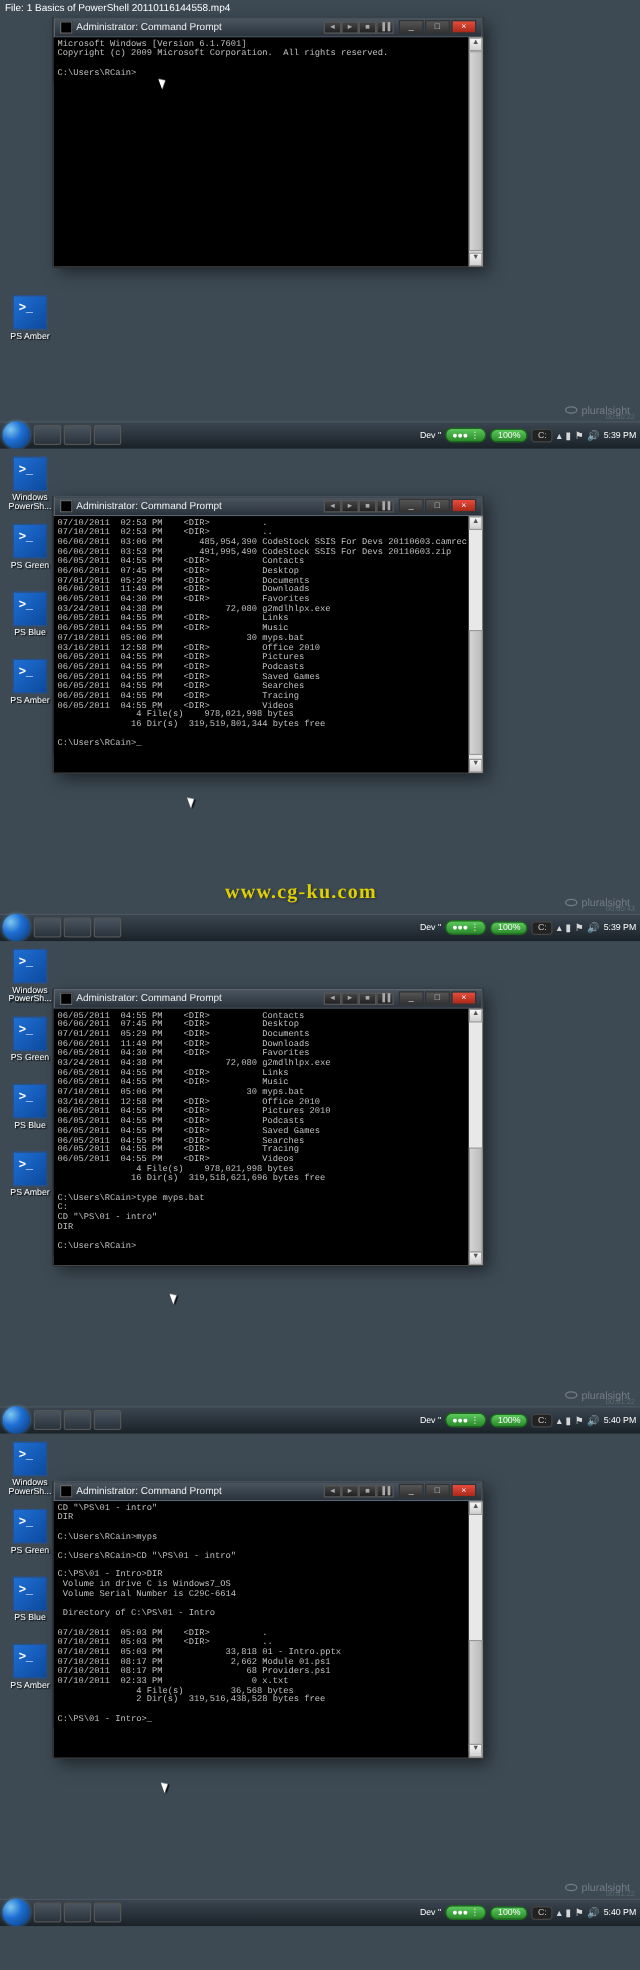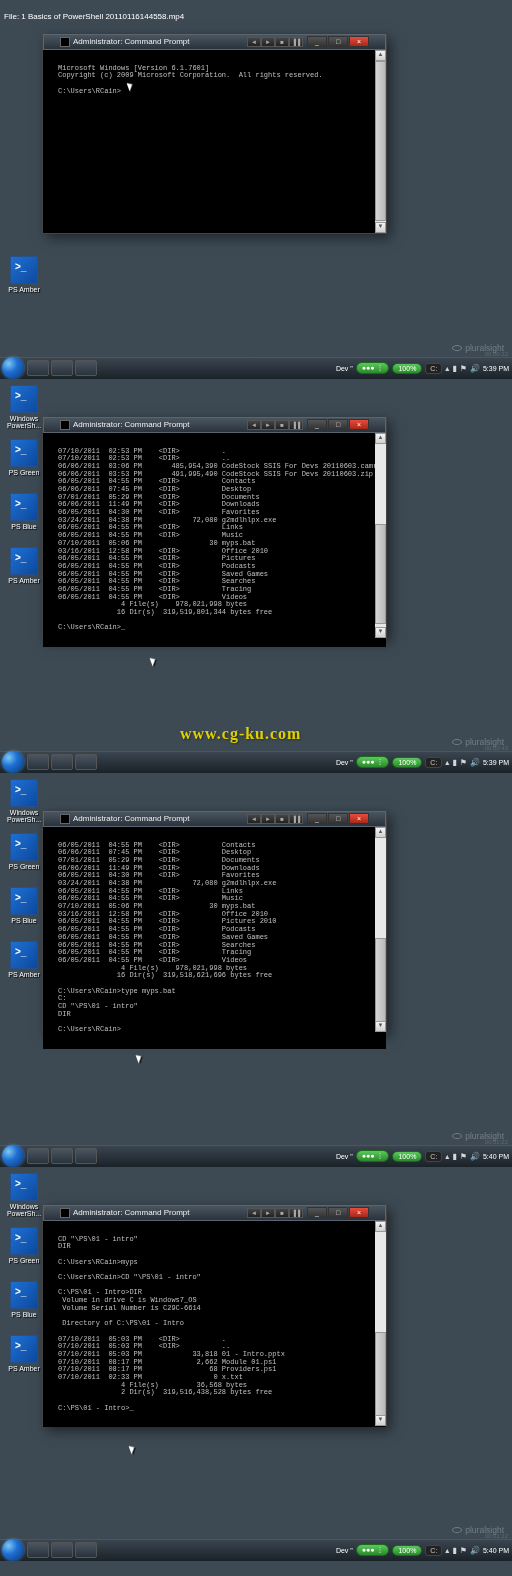--- a/index.html
+++ b/index.html
@@ -1,33 +1,33 @@
 <!DOCTYPE html>
 <html><head>
 <meta charset="utf-8">
 <style>
 *{margin:0;padding:0;box-sizing:border-box}
 body{background:#3d4a54;width:512px;font-family:"Segoe UI",Tahoma,sans-serif;font-size:7px;color:#eee}
-.header-text{padding:12px 4px;color:#fff;font-size:8px;line-height:1.2}
+.header-text{padding:2px 4px;color:#fff;font-size:8px;line-height:1.2}
 .panel{height:394px;position:relative;background:#3d4a54}
 .desktop-icon{position:absolute;width:38px;text-align:center}
 .desktop-icon .icon-sq{width:28px;height:28px;margin:0 auto 2px;background:linear-gradient(135deg,#1e6fd4,#0d4a9e);border:1px solid #2a5088;position:relative}
 .desktop-icon .icon-sq::after{content:">_";position:absolute;top:4px;left:4px;color:#fff;font-size:10px;font-weight:bold}
 .desktop-icon .label{color:#fff;font-size:7px;text-shadow:1px 1px 1px #000}
 .cmd-window{position:absolute;background:#000;border:1px solid #444;border-top:none;box-shadow:4px 4px 12px rgba(0,0,0,.5)}
-.titlebar{height:16px;background:linear-gradient(#4a5560,#2a333c);border:1px solid #5a6570;display:flex;align-items:center;padding:0 16px;color:#eee;font-size:8px}
+.titlebar{height:16px;background:linear-gradient(#4a5560,#2a333c);border:1px solid #5a6570;display:flex;align-items:center;padding:0 4px;color:#eee;font-size:8px}
 .titlebar .icon-c{width:10px;height:10px;background:#000;border:1px solid #666;margin-right:3px}
 .titlebar .title-text{flex:1}
 .win-btns{display:flex;gap:1px}
 .win-btn{width:20px;height:11px;border:1px solid #333;font-size:7px;text-align:center;line-height:9px}
 .min-btn,.max-btn{background:linear-gradient(#555,#333);color:#ddd}
 .close-btn{background:linear-gradient(#e74c3c,#a82818);color:#fff}
 .vctrls{display:flex;gap:0;margin-right:4px}
 .vctrl{width:14px;height:10px;background:linear-gradient(#444,#222);border:1px solid #555;font-size:6px;text-align:center;color:#aaa;line-height:8px}
-.cmd-body{background:#000;color:#c0c0c0;font-family:"Consolas","Courier New",monospace;font-size:7px;line-height:1.1;padding:15px;white-space:pre;overflow:hidden}
+.cmd-body{background:#000;color:#c0c0c0;font-family:"Consolas","Courier New",monospace;font-size:7px;line-height:1.1;padding:3px;white-space:pre;overflow:hidden}
 .scrollbar{position:absolute;right:0;top:16px;bottom:0;width:11px;background:#e8e8e8}
 .sb-btn{width:11px;height:11px;background:linear-gradient(#f5f5f5,#d0d0d0);border:1px solid #999;font-size:6px;text-align:center;color:#555}
 .sb-thumb{background:linear-gradient(90deg,#d5d5d5,#bbb);border:1px solid #999;width:11px}
 .taskbar{position:absolute;bottom:0;left:0;right:0;height:22px;background:linear-gradient(#3a4550,#1a2228);display:flex;align-items:center;border-top:1px solid #4a5560}
 .start-orb{width:22px;height:22px;border-radius:50%;background:radial-gradient(circle at 30% 30%,#7ec8f0,#1e6fd4 40%,#0a3570);margin:0 2px;box-shadow:0 0 3px rgba(120,200,255,.5)}
 .tb-item{width:22px;height:16px;margin:0 1px;background:linear-gradient(#4a5560,#2a333c);border:1px solid #555;border-radius:2px}
 .tb-spacer{flex:1}
 .tb-right{display:flex;align-items:center;gap:3px;padding-right:3px;color:#fff;font-size:7px}
 .pill{padding:1px 5px;border-radius:7px;font-size:7px}
 .pill-green{background:linear-gradient(#5cc85c,#2a8a2a);border:1px solid #1a6a1a;color:#fff}

